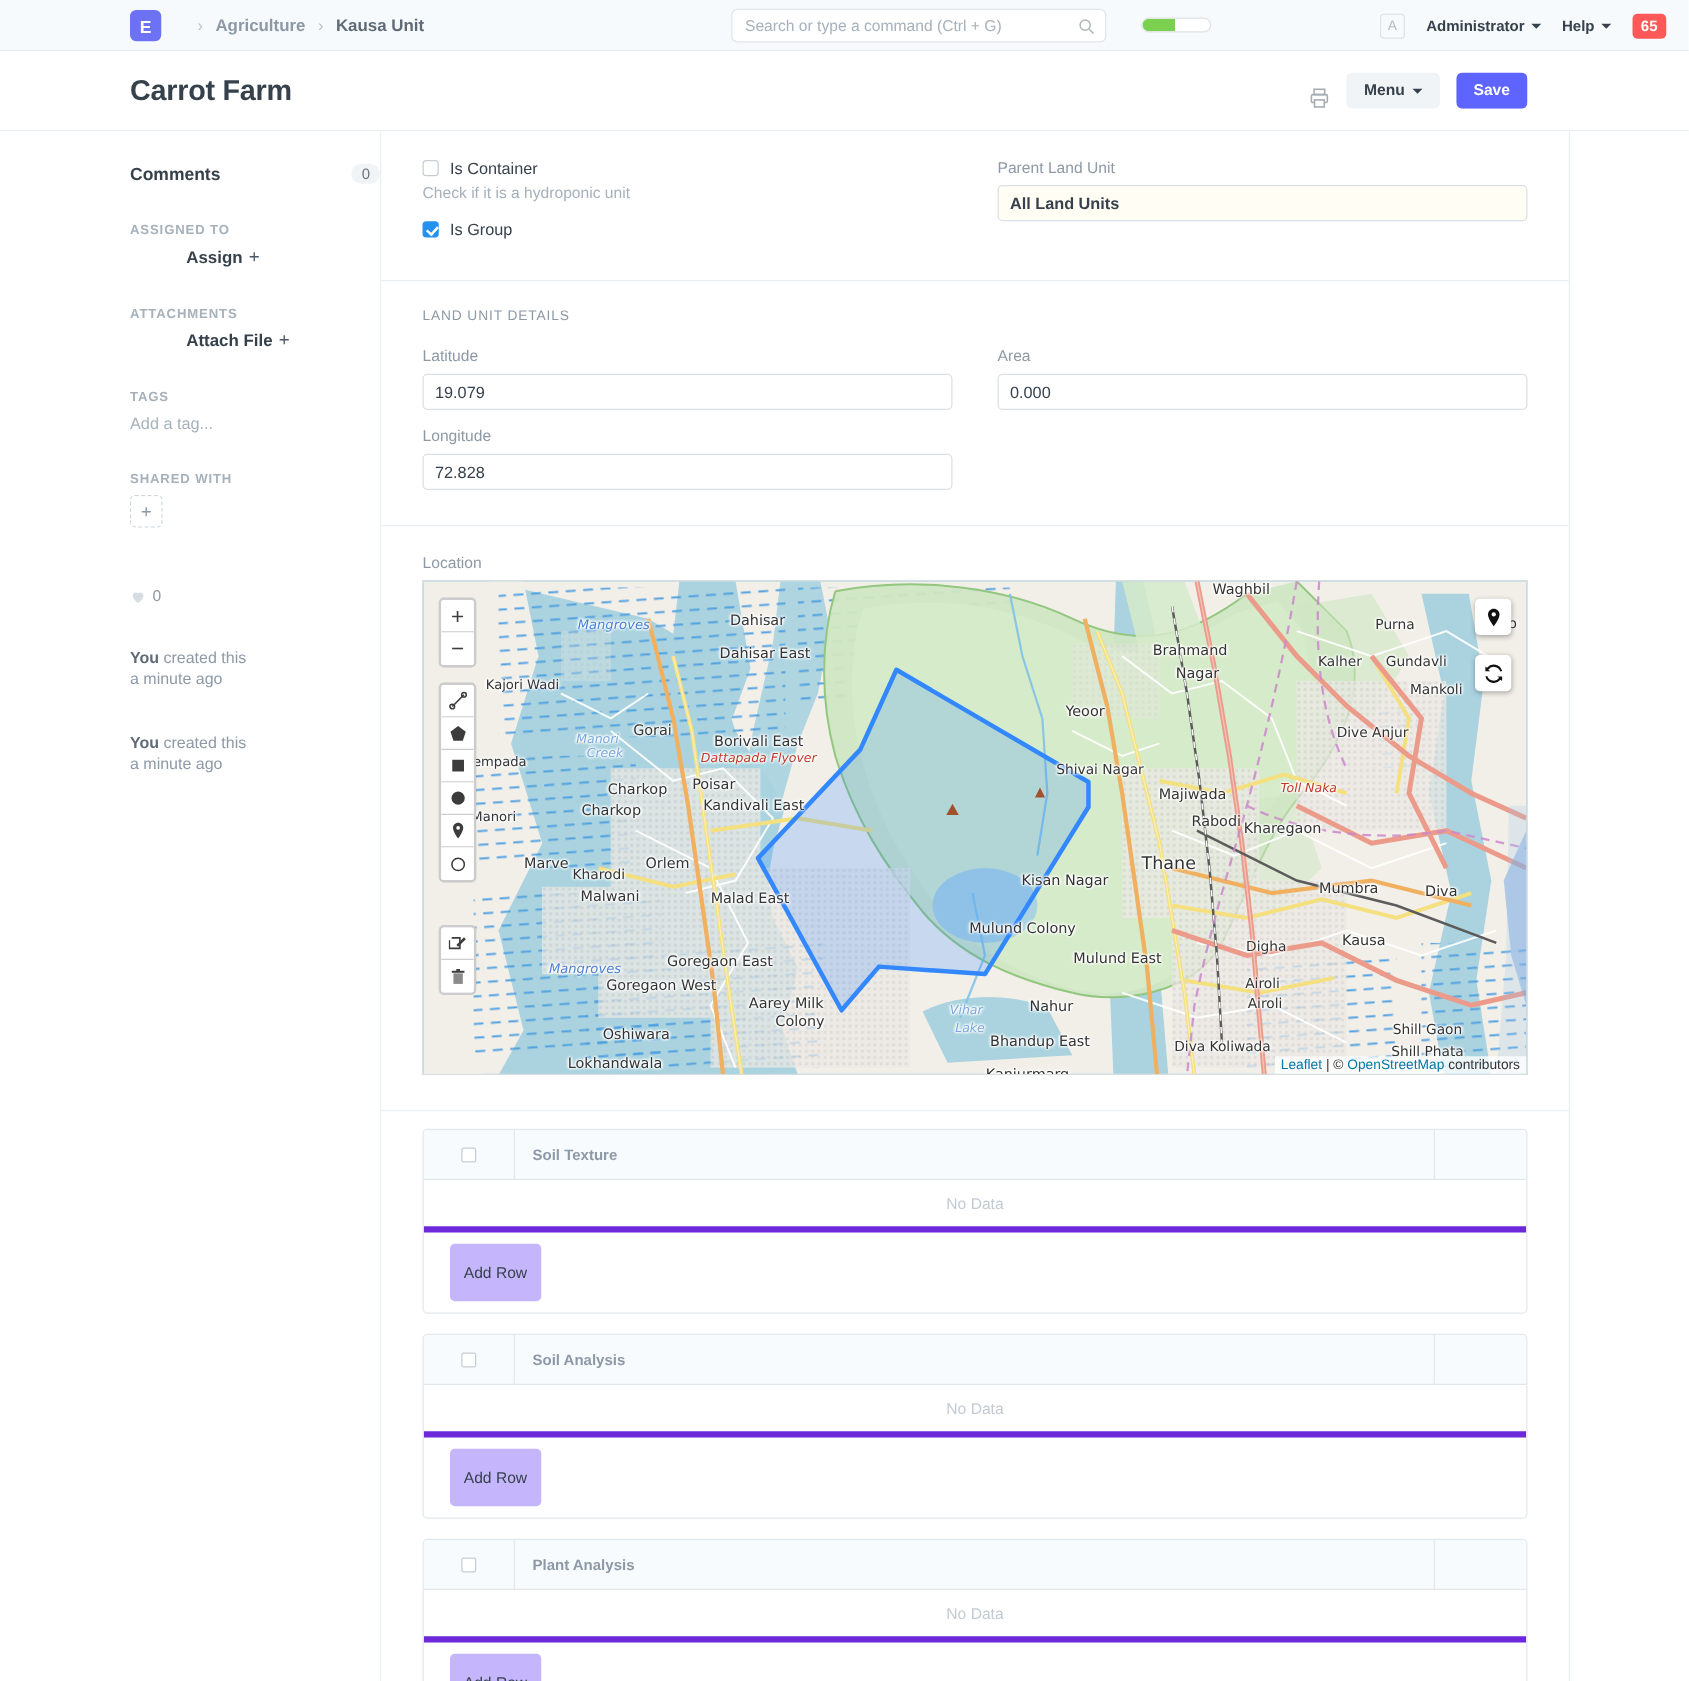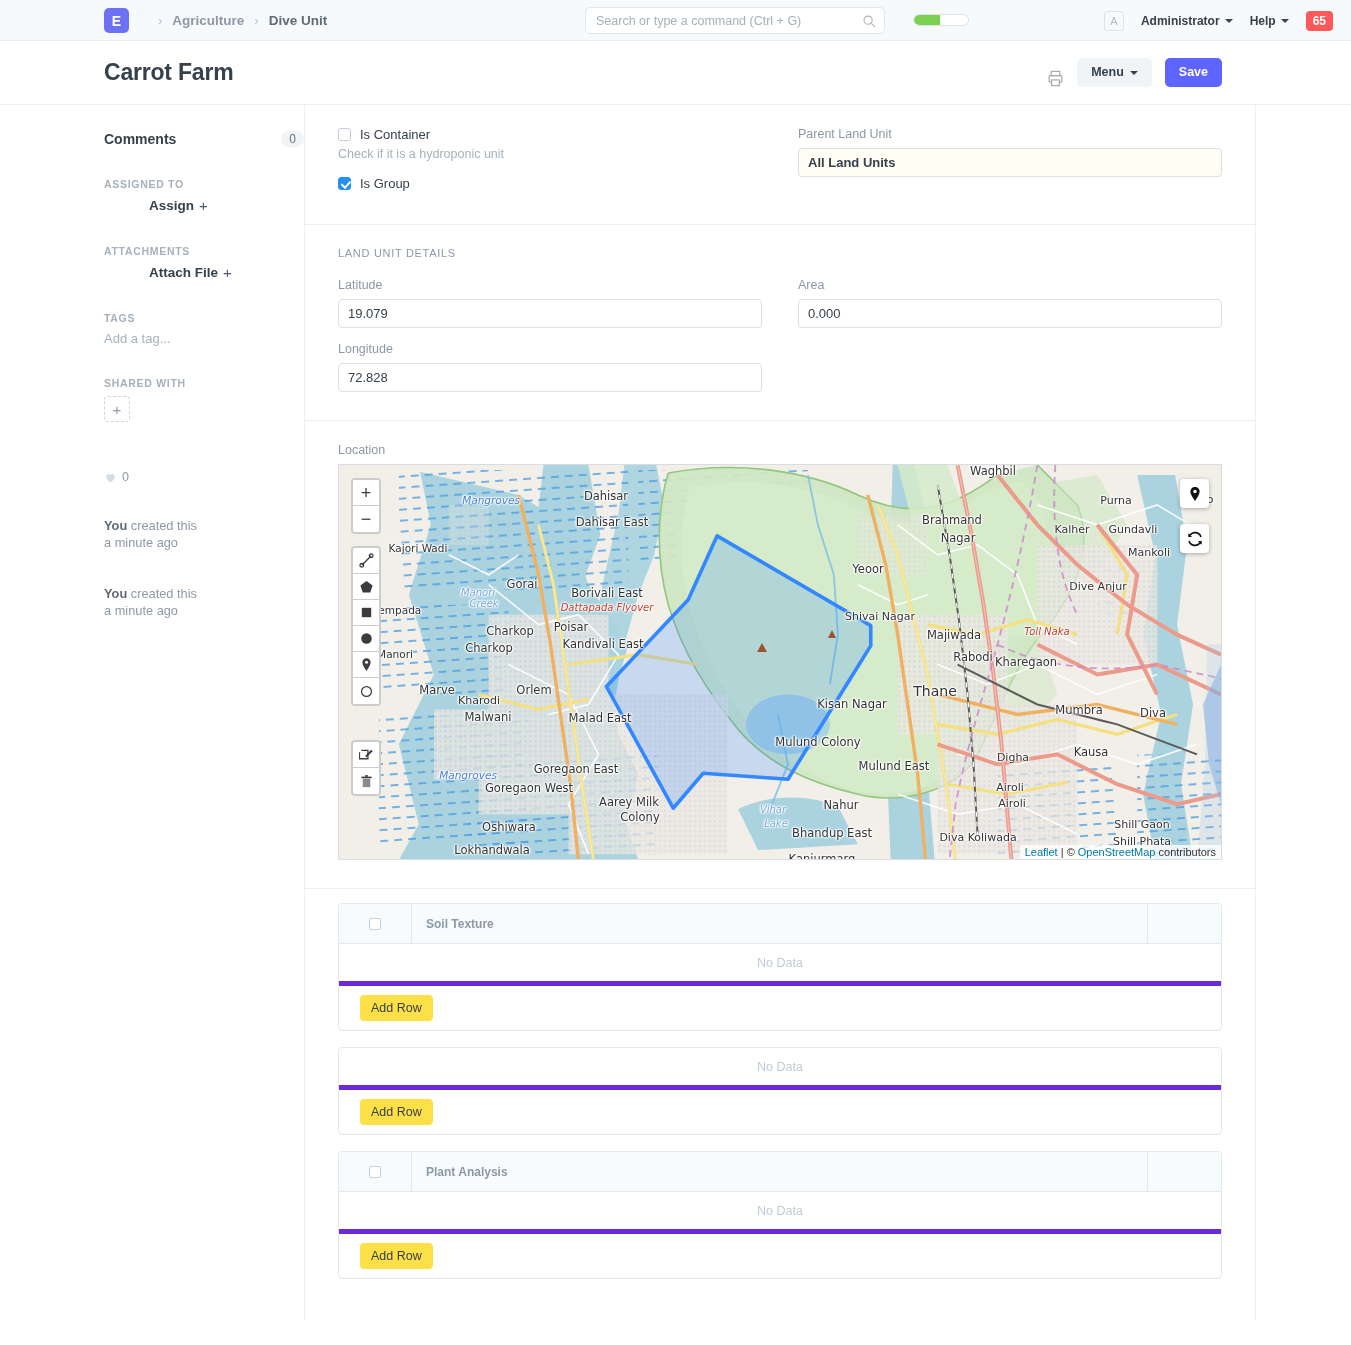--- a/index.html
+++ b/index.html
@@ -170,36 +170,36 @@
 
   
   .grid-block { margin:0 0 16px 0; border:1px solid #e3e8ec; border-radius:4px; overflow:hidden; background:#fff; }
   .grid-head { display:flex; background:#f7fbfd; border-bottom:1px solid #e3e8ec; height:40px; align-items:center; }
   .gh-check { width:73px; display:flex; align-items:center; justify-content:center; border-right:1px solid #e3e8ec; height:100%; }
   .gh-title { flex:1; padding-left:14px; font-size:12px; font-weight:700; color:#8d99a6; height:100%; display:flex; align-items:center; border-right:1px solid #e3e8ec; }
   .gh-tail { width:73px; height:100%; }
   .grid-empty { height:42px; display:flex; align-items:center; justify-content:center;
     color:#c2cbd3; font-size:12.5px; border-bottom:5px solid #6d28d9; }
   .grid-foot { padding:9px 21px; }
-  .btn-xs { background:#fde047; border:none; border-radius:4px; font-family:inherit;
-    font-size:12.5px; color:#36414c; padding:6px 11px; cursor:pointer; }
+  .btn-xs { background:#c4b5fd; border:none; border-radius:4px; font-family:inherit;
+    font-size:12.5px; color:#36414c; padding:16px 11px; cursor:pointer; }
   .gcb { width:12px;height:12px;border:1px solid #c5ced6;border-radius:2px;background:#fff; }
   .tables-wrap { padding:14px 33px 26px 33px; }
 </style>
 </head>
 <body>
 
 <div class="navbar">
   <div class="brand-logo">E</div>
 
   <div class="breadcrumb">
     <span class="bc-sep">›</span>
     <span class="bc-item">Agriculture</span>
     <span class="bc-sep">›</span>
-    <span class="bc-item active">Dive Unit</span>
+    <span class="bc-item active">Kausa Unit</span>
   </div>
 
   <div class="searchbox">
     <input type="text" placeholder="Search or type a command (Ctrl + G)" style="">
     <svg class="search-ico" viewBox="0 0 24 24">
       <circle cx="10.5" cy="10.5" r="7" fill="none" stroke="#6b7680" stroke-width="2"></circle>
       <line x1="16" y1="16" x2="22" y2="22" stroke="#6b7680" stroke-width="2"></line>
     </svg>
   </div>
 
@@ -632,20 +632,27 @@
           <div class="gh-title">Soil Texture</div>
           <div class="gh-tail"></div>
         </div>
         <div class="grid-empty">No Data</div>
         <div class="grid-foot">
           <button class="btn-xs">Add Row</button>
         </div>
       </div>
 
       <div class="grid-block">
+        <div class="grid-head">
+          <div class="gh-check">
+            <span class="gcb"></span>
+          </div>
+          <div class="gh-title">Soil Analysis</div>
+          <div class="gh-tail"></div>
+        </div>
         <div class="grid-empty">No Data</div>
         <div class="grid-foot">
           <button class="btn-xs">Add Row</button>
         </div>
       </div>
 
       <div class="grid-block">
         <div class="grid-head">
           <div class="gh-check">
             <span class="gcb"></span>

